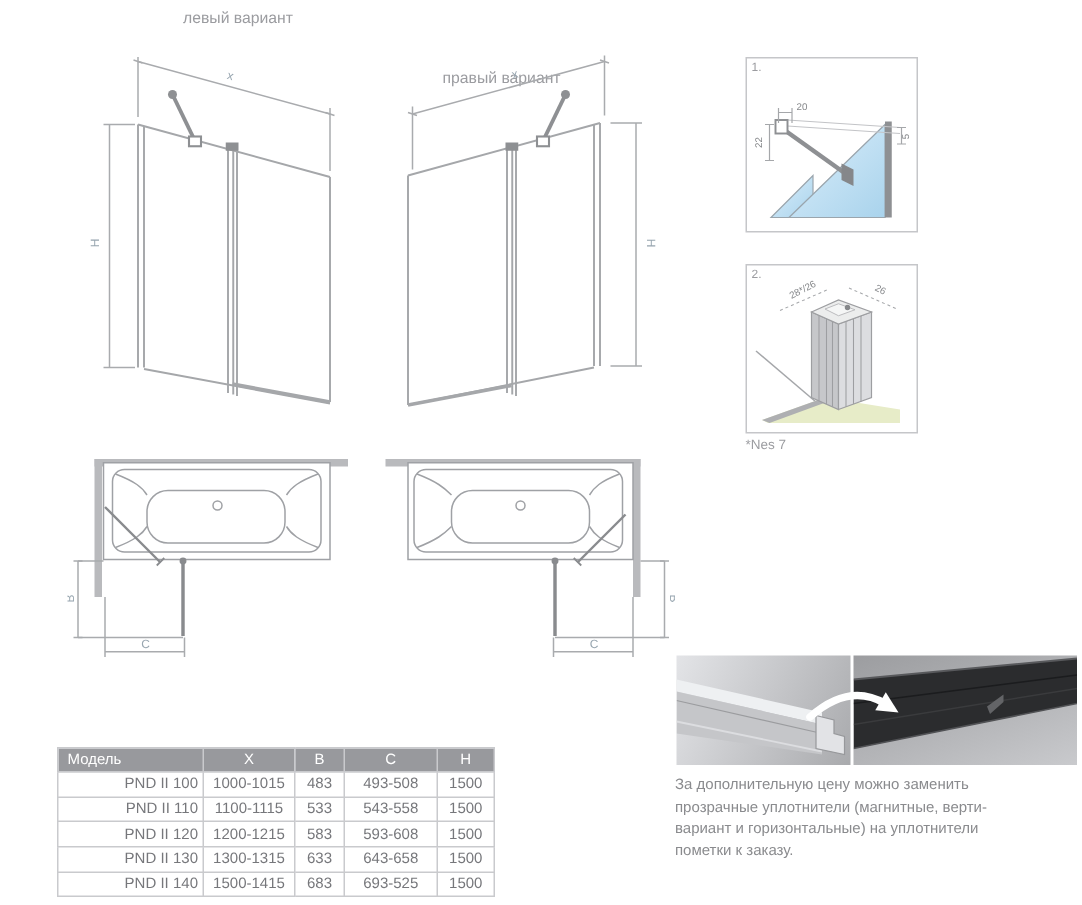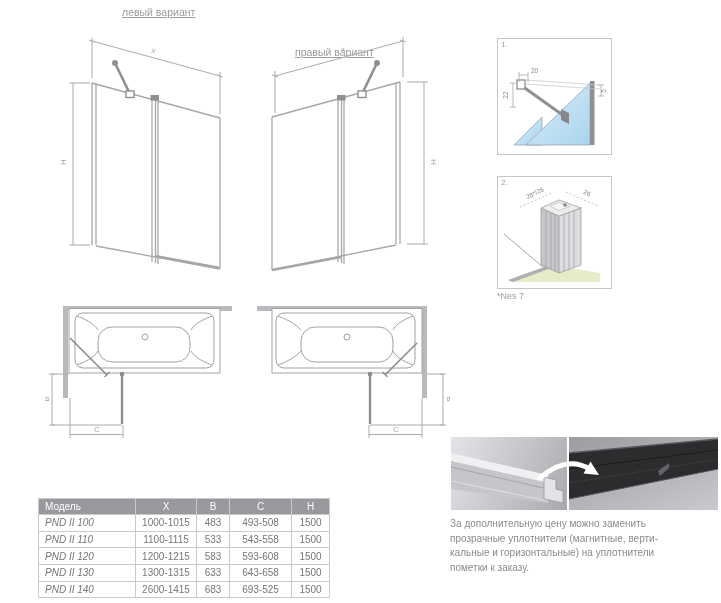--- a/index.html
+++ b/index.html
@@ -1,18 +1,18 @@
 <!DOCTYPE html>
 <html><head>
 <meta charset="utf-8">
 <style>
   html,body{margin:0;padding:0;background:#fff;}
   #stage{position:relative;width:721px;height:603px;background:#ffffff;overflow:hidden;
          font-family:"Liberation Sans",sans-serif;}
-  .variant-label{position:absolute;top:6px;font-size:10.5px;color:#9b9ca0;text-decoration:underline;}
+  .variant-label{position:absolute;top:6px;font-size:10.5px;color:#9b9ca0;}
   #label-left{left:122px;}
   #label-right{left:295px;margin-top:40px;}
   .abs{position:absolute;}
   .detail-box{position:absolute;width:113px;border:1px solid #c5c6c9;background:#fff;}
   #detail-1{left:497px;top:38px;height:115px;}
   #detail-2{left:497px;top:176px;height:111px;}
   .detail-num{position:absolute;left:3px;top:1px;font-size:8px;color:#9b9ca0;}
   #nes-note{position:absolute;left:497px;top:291px;font-size:9px;color:#9b9ca0;}
   .photo{position:absolute;top:437px;height:73px;overflow:hidden;}
   #photo-clear{left:451px;width:116px;background:linear-gradient(115deg,#e3e4e7 0%,#c9cacd 45%,#a9aaad 100%);}
@@ -20,21 +20,21 @@
   #replace-arrow{left:533px;top:452px;width:72px;height:42px;z-index:5;}
   #note-text{position:absolute;left:450px;top:517px;width:272px;font-size:10px;
              line-height:14.6px;color:#8a8b8e;}
   #spec-table{position:absolute;left:38px;top:498px;width:291px;border-collapse:collapse;
               font-size:10px;color:#76777b;table-layout:fixed;border:1px solid #b3b4b7;}
   #spec-table th{background:#98999d;color:#ffffff;font-weight:normal;height:13px;
                  padding:1px 3px;border:1px solid #c9cacd;}
   #spec-table td{background:#ffffff;height:13.7px;padding:1px 3px;text-align:center;
                  border:1px solid #c9cacd;}
   #spec-table th.c-model{text-align:left;padding-left:6px;}
-  #spec-table td.c-model{text-align:left;padding-left:6px;font-style:italic;}
+  #spec-table td.c-model{text-align:right;padding-left:6px;}
   svg text{font-family:"Liberation Sans",sans-serif;}
   .dim-label{fill:#98a6b0;font-size:8px;}
   .dim-num{fill:#85878a;font-size:6.5px;}
 </style>
 </head>
 <body>
 
 <div id="stage">
 
   <div id="label-left" class="variant-label">левый вариант</div>
@@ -255,21 +255,21 @@
     </svg>
   </div>
   <svg id="replace-arrow" class="abs" viewBox="0 0 72 42">
     <path d="M7,26 Q33,3 57,17" stroke="#ffffff" stroke-width="5" fill="none" stroke-linecap="round"></path>
     <polygon points="66,23 50.5,21.5 57.5,9.5" fill="#ffffff"></polygon>
   </svg>
 
   <div id="note-text">
     <div>За дополнительную цену можно заменить</div>
     <div>прозрачные уплотнители (магнитные, верти-</div>
-    <div>кальные и горизонтальные)  на уплотнители</div>
+    <div>вариант и горизонтальные)  на уплотнители</div>
     <div>пометки к заказу.</div>
   </div>
 
   <table id="spec-table">
     <colgroup>
       <col style="width:97px">
         <col style="width:61px">
         <col style="width:33px">
       <col style="width:62px">
         <col style="width:38px">
@@ -307,21 +307,21 @@
       </tr>
       <tr>
         <td class="c-model">PND II 130</td>
         <td>1300-1315</td>
         <td>633</td>
         <td>643-658</td>
         <td>1500</td>
       </tr>
       <tr>
         <td class="c-model">PND II 140</td>
-        <td>2600-1415</td>
+        <td>1500-1415</td>
         <td>683</td>
         <td>693-525</td>
         <td>1500</td>
       </tr>
     </tbody>
   </table>
 
 </div>
 
 </body></html>

